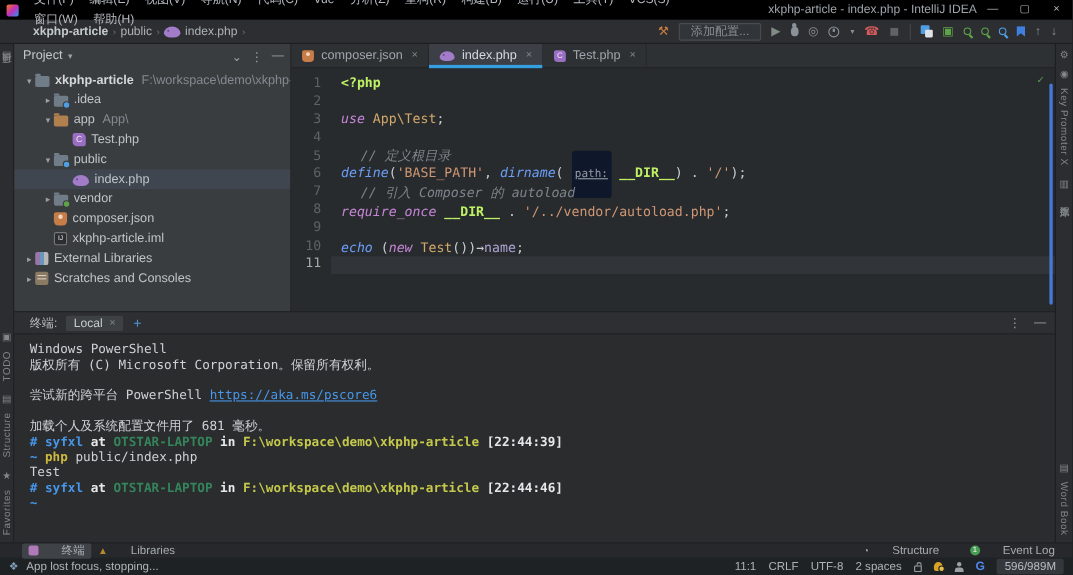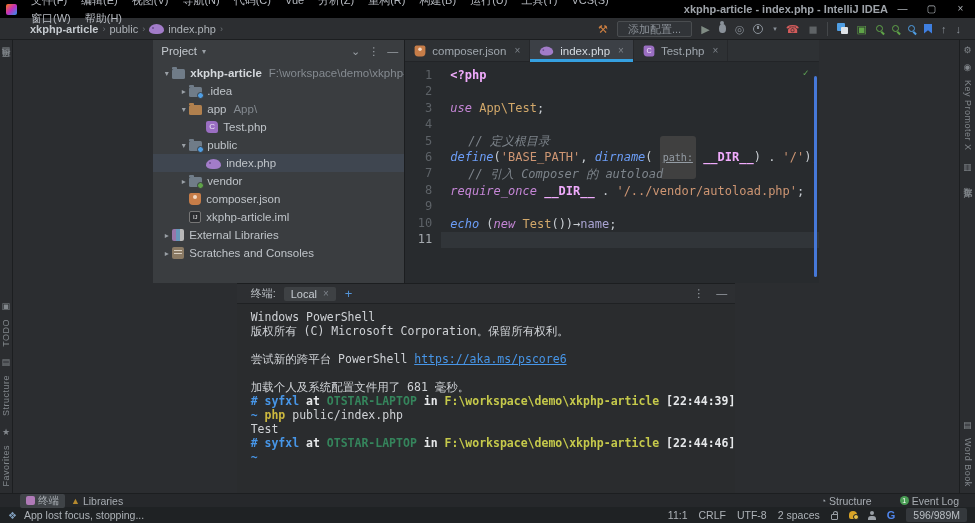--- a/index.html
+++ b/index.html
@@ -5,21 +5,21 @@
   * { margin:0; padding:0; box-sizing:border-box; }
   html,body { width:975px; height:523px; overflow:hidden; background:#1b1d1f;
     font-family:"Liberation Sans", sans-serif; -webkit-font-smoothing:antialiased; }
   #app { position:relative; width:975px; height:523px; background:#2b2d30; color:#bcc0c4; }
 
   
   .titlebar { height:18px; background:#000000; display:flex; align-items:center; font-size:11px; color:#b6bac0; }
   .logo { width:11px; height:11px; margin:0 7px 0 6px; border-radius:2px;
     background:linear-gradient(135deg,#f97a12 0%,#c12fbc 50%,#2798f0 100%); flex:0 0 auto; }
   .menu-item { padding:0 7px; line-height:18px; cursor:default; white-space:nowrap; }
-  .win-title { margin-left:34px; color:#9ea3a9; white-space:nowrap;font-weight:bold; }
+  .win-title { margin-left:34px; color:#9ea3a9; white-space:nowrap; }
   .win-btns { margin-left:auto; display:flex; height:18px; }
   .win-btn { width:29px; text-align:center; line-height:18px; font-size:10px; color:#aeb3b8; }
 
   
   .toolbar { height:22px; background:#2c2e31; border-bottom:1px solid #1c1e20; display:flex; align-items:center; font-size:11px; }
   .crumbs { display:flex; align-items:center; margin-left:30px; gap:4px; color:#aeb3b8; }
   .crumb-sep { color:#6e7479; font-size:9px; }
   .crumb.bold { font-weight:bold; color:#c4c9ce; }
   .run-zone { margin-left:auto; display:flex; align-items:center; gap:9px; padding-right:14px; }
   .tool-ic { font-size:11px; line-height:14px; display:inline-flex; align-items:center; }
@@ -43,21 +43,21 @@
   
   .main { display:flex; height:453px; }
   .stripe { background:#2b2d30; display:flex; flex-direction:column; align-items:center; font-size:9px; color:#82878c; }
   .stripe-left { width:13px; border-right:1px solid #1c1e20; }
   .stripe-right { width:16px; border-left:1px solid #1c1e20; }
   .vlabel { writing-mode:vertical-rl; white-space:nowrap; margin:6px 0; letter-spacing:.5px; }
   .stripe-left .vlabel { transform:rotate(180deg); }
   .stripe-ic { font-size:9px; margin:5px 0 2px; }
   .spacer { flex:1; }
 
-  .center { flex:1; display:flex; flex-direction:column; min-width:0;align-items:center; }
+  .center { flex:1; display:flex; flex-direction:column; min-width:0; }
   .upper { display:flex; height:243px; min-height:0; }
 
   
   .project { width:252px; background:#3a3d40; display:flex; flex-direction:column; border-right:1px solid #1c1e20; }
   .proj-head { height:22px; display:flex; align-items:center; padding:0 6px 0 8px; font-size:11.5px; color:#c3c8cd; }
   .proj-head .dd2 { font-size:8px; margin-left:5px; color:#9aa0a6; }
   .proj-head-icons { margin-left:auto; display:flex; gap:8px; color:#9aa0a6; font-size:11px; }
   .tree { flex:1; overflow:hidden; padding-top:2px; font-size:11.5px; }
   .trow { height:18px; display:flex; align-items:center; white-space:nowrap; color:#bfc4c9; }
   .trow.sel { background:#3f4650; }
@@ -95,26 +95,26 @@
   .editor { flex:1; position:relative; display:flex; font-family:"DejaVu Sans Mono", monospace; font-size:12px; line-height:16.4px; padding-top:5px; overflow:hidden; }
   .gutter { width:36px; text-align:right; color:#5d6267; flex:0 0 auto; padding-right:9px; }
   .gutter div.cur { color:#a6abb0; }
   .code { flex:1; position:relative; white-space:pre; color:#c7ccd1; }
   .cline { padding-left:9px; position:relative; }
   .cline.caret { background:#313539; }
   .cline.caret::before { content:''; position:absolute; left:-36px; right:0; top:0; bottom:0; background:#313539; z-index:-1; }
   .seg-kw { color:#c586d6; font-style:italic; }
   .seg-fn { color:#6c9ef8; font-style:italic; }
   .seg-str { color:#ce9673; }
-  .seg-mc { color:#f0abfc; font-weight:bold; }
+  .seg-mc { color:#bef264; font-weight:bold; }
   .seg-cls { color:#d2a86a; }
   .seg-prop { color:#a9a3d2; }
   .seg-cm { color:#7d848b; font-style:italic;margin-left:18px; }
   .seg-pl { color:#c7ccd1; }
-  .pill { background:#404040; color:#949ca4; border-radius:3px; padding:16px 3px; font-size:10px; font-style:normal;text-decoration:underline; }
+  .pill { background:#0f172a; color:#949ca4; border-radius:3px; padding:16px 3px; font-size:10px; font-style:normal;text-decoration:underline; }
   .ed-check { position:absolute; top:3px; right:10px; color:#5c9e52; font-size:10px; }
   .ed-scroll { position:absolute; top:14px; bottom:6px; right:2px; width:3px; background:#4678d8; border-radius:2px; }
 
   
   .terminal { height:210px; display:flex; flex-direction:column; border-top:1px solid #1c1e20; background:#2a2c2e; }
   .term-head { height:20px; background:#2d2f32; border-bottom:1px solid #1f2123; display:flex; align-items:center; font-size:11px; color:#b9bec3; padding:0 8px 0 14px; }
   .term-tab { margin-left:8px; background:#3e4144; padding:1px 7px; border-radius:2px; display:flex; gap:6px; align-items:center; color:#c6cbd0; }
   .term-tab .x { color:#7d838a; font-size:10px; }
   .term-plus { color:#5394d8; margin-left:9px; font-size:13px; }
   .term-head-icons { margin-left:auto; display:flex; gap:12px; color:#9aa0a6; }
@@ -122,21 +122,21 @@
   .ts-t { color:#cfd2d6; }
   .ts-tb { color:#e6e8ea; font-weight:bold; }
   .ts-blue { color:#4796e8; font-weight:bold; }
   .ts-green { color:#35855c; font-weight:bold; }
   .ts-yellow { color:#c5c94b; font-weight:bold; }
   .ts-yellowb { color:#cdb93f; font-weight:bold; }
   .ts-link { color:#4796e8; text-decoration:underline; }
 
   
   .toolwin-bar { height:14px; background:#26282b; border-top:1px solid #1c1e20; display:flex; align-items:center; font-size:10.5px; color:#a7acb2; padding:0 10px 0 20px; }
-  .twb-item { display:flex; align-items:center; gap:3px; padding:0 6px; height:14px; }
+  .twb-item { display:flex; align-items:center; gap:21px; padding:0 6px; height:14px; }
   .twb-item.active { background:#3f4347; border-radius:2px; }
   .ic-term { width:9px; height:9px; background:#b07ab8; border-radius:2px; }
   .warn { color:#b5892e; font-size:9px; }
   .twb-right { margin-left:auto; display:flex; gap:16px; align-items:center; }
   .pie { color:#9aa0a6; font-size:9px; }
   .evt-badge { width:9px; height:9px; border-radius:50%; background:#499c54; color:#fff; font-size:7px; line-height:9px; text-align:center; display:inline-block; }
 
   .statusbar { height:16px; background:#1f2224; display:flex; align-items:center; font-size:10.5px; color:#aeb3b8; padding:0 8px; }
   .sb-left { display:flex; align-items:center; gap:7px; }
   .sb-right { margin-left:auto; display:flex; align-items:center; gap:11px; }

